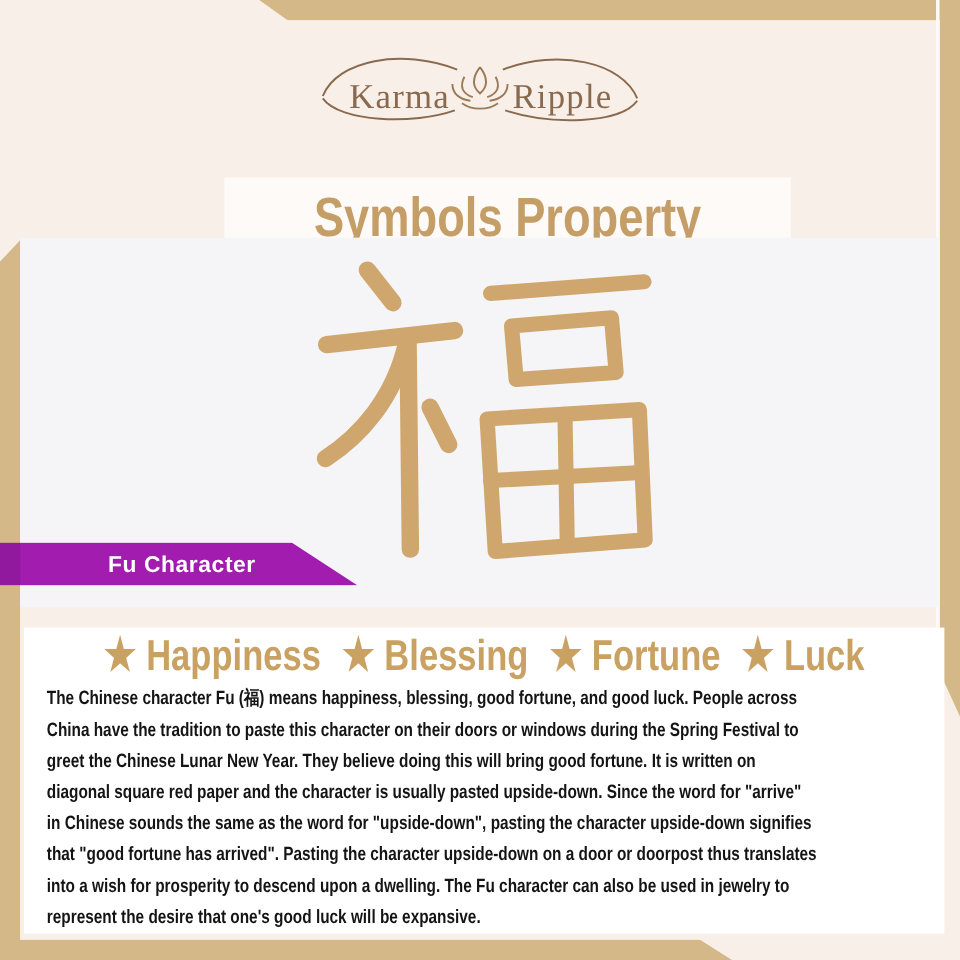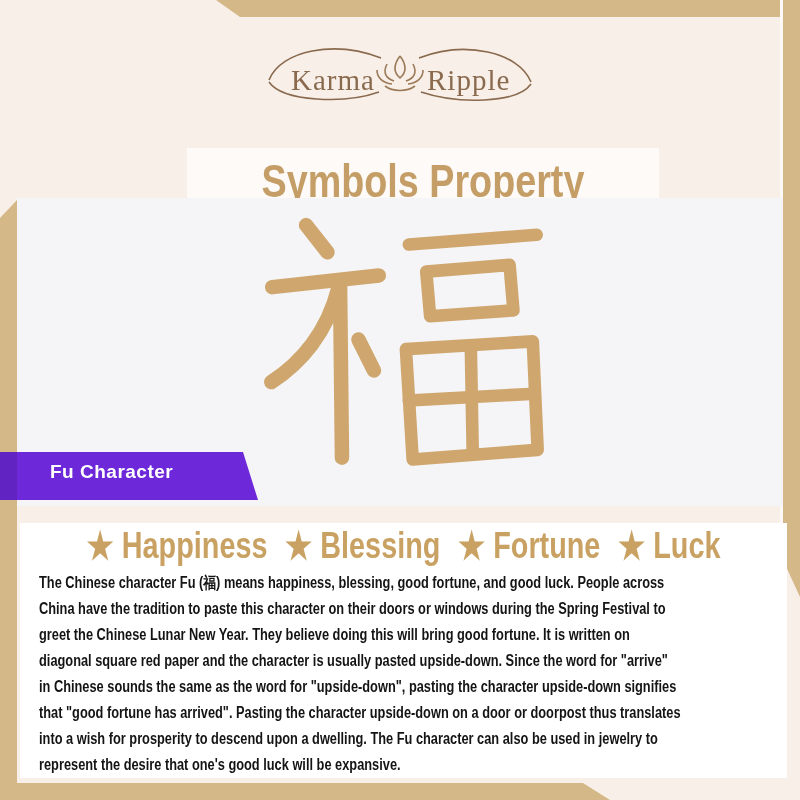--- a/index.html
+++ b/index.html
@@ -32,22 +32,22 @@
     font-size:46px;font-weight:bold;color:#c49e66;
     transform:scaleX(0.82);letter-spacing:0;
   }
 
   
   .char-panel{left:17px;top:198px;width:766px;height:308px;background:#f5f5f8;}
   .fu-svg{position:absolute;left:231px;top:9px;width:310px;height:292px;}
   .fu-svg path{stroke:#cfa76e;fill:none;stroke-linecap:round;stroke-linejoin:round;}
 
   
-  .ribbon{left:0;top:452px;width:258px;height:48px;background:#6d28d9;
-    clip-path:polygon(0 0,243px 0,100% 100%,0 100%);}
+  .ribbon{left:0;top:452px;width:258px;height:36px;background:#a21caf;
+    clip-path:polygon(0 0,243px 0,100% 100%,0 100%);padding-left:40px;}
   .ribbon-fold{position:absolute;left:0;top:0;width:17px;height:100%;background:rgba(0,0,0,0.10);}
   .ribbon-label{
     display:block;padding-left:50px;line-height:40px;
     font-size:19px;font-weight:bold;letter-spacing:0.5px;color:#ffffff;
   }
 
   
   .text-panel{left:20px;top:523px;width:767px;height:255px;background:#ffffff;}
   .stars-row{
     position:absolute;left:0;top:2px;width:100%;height:42px;

